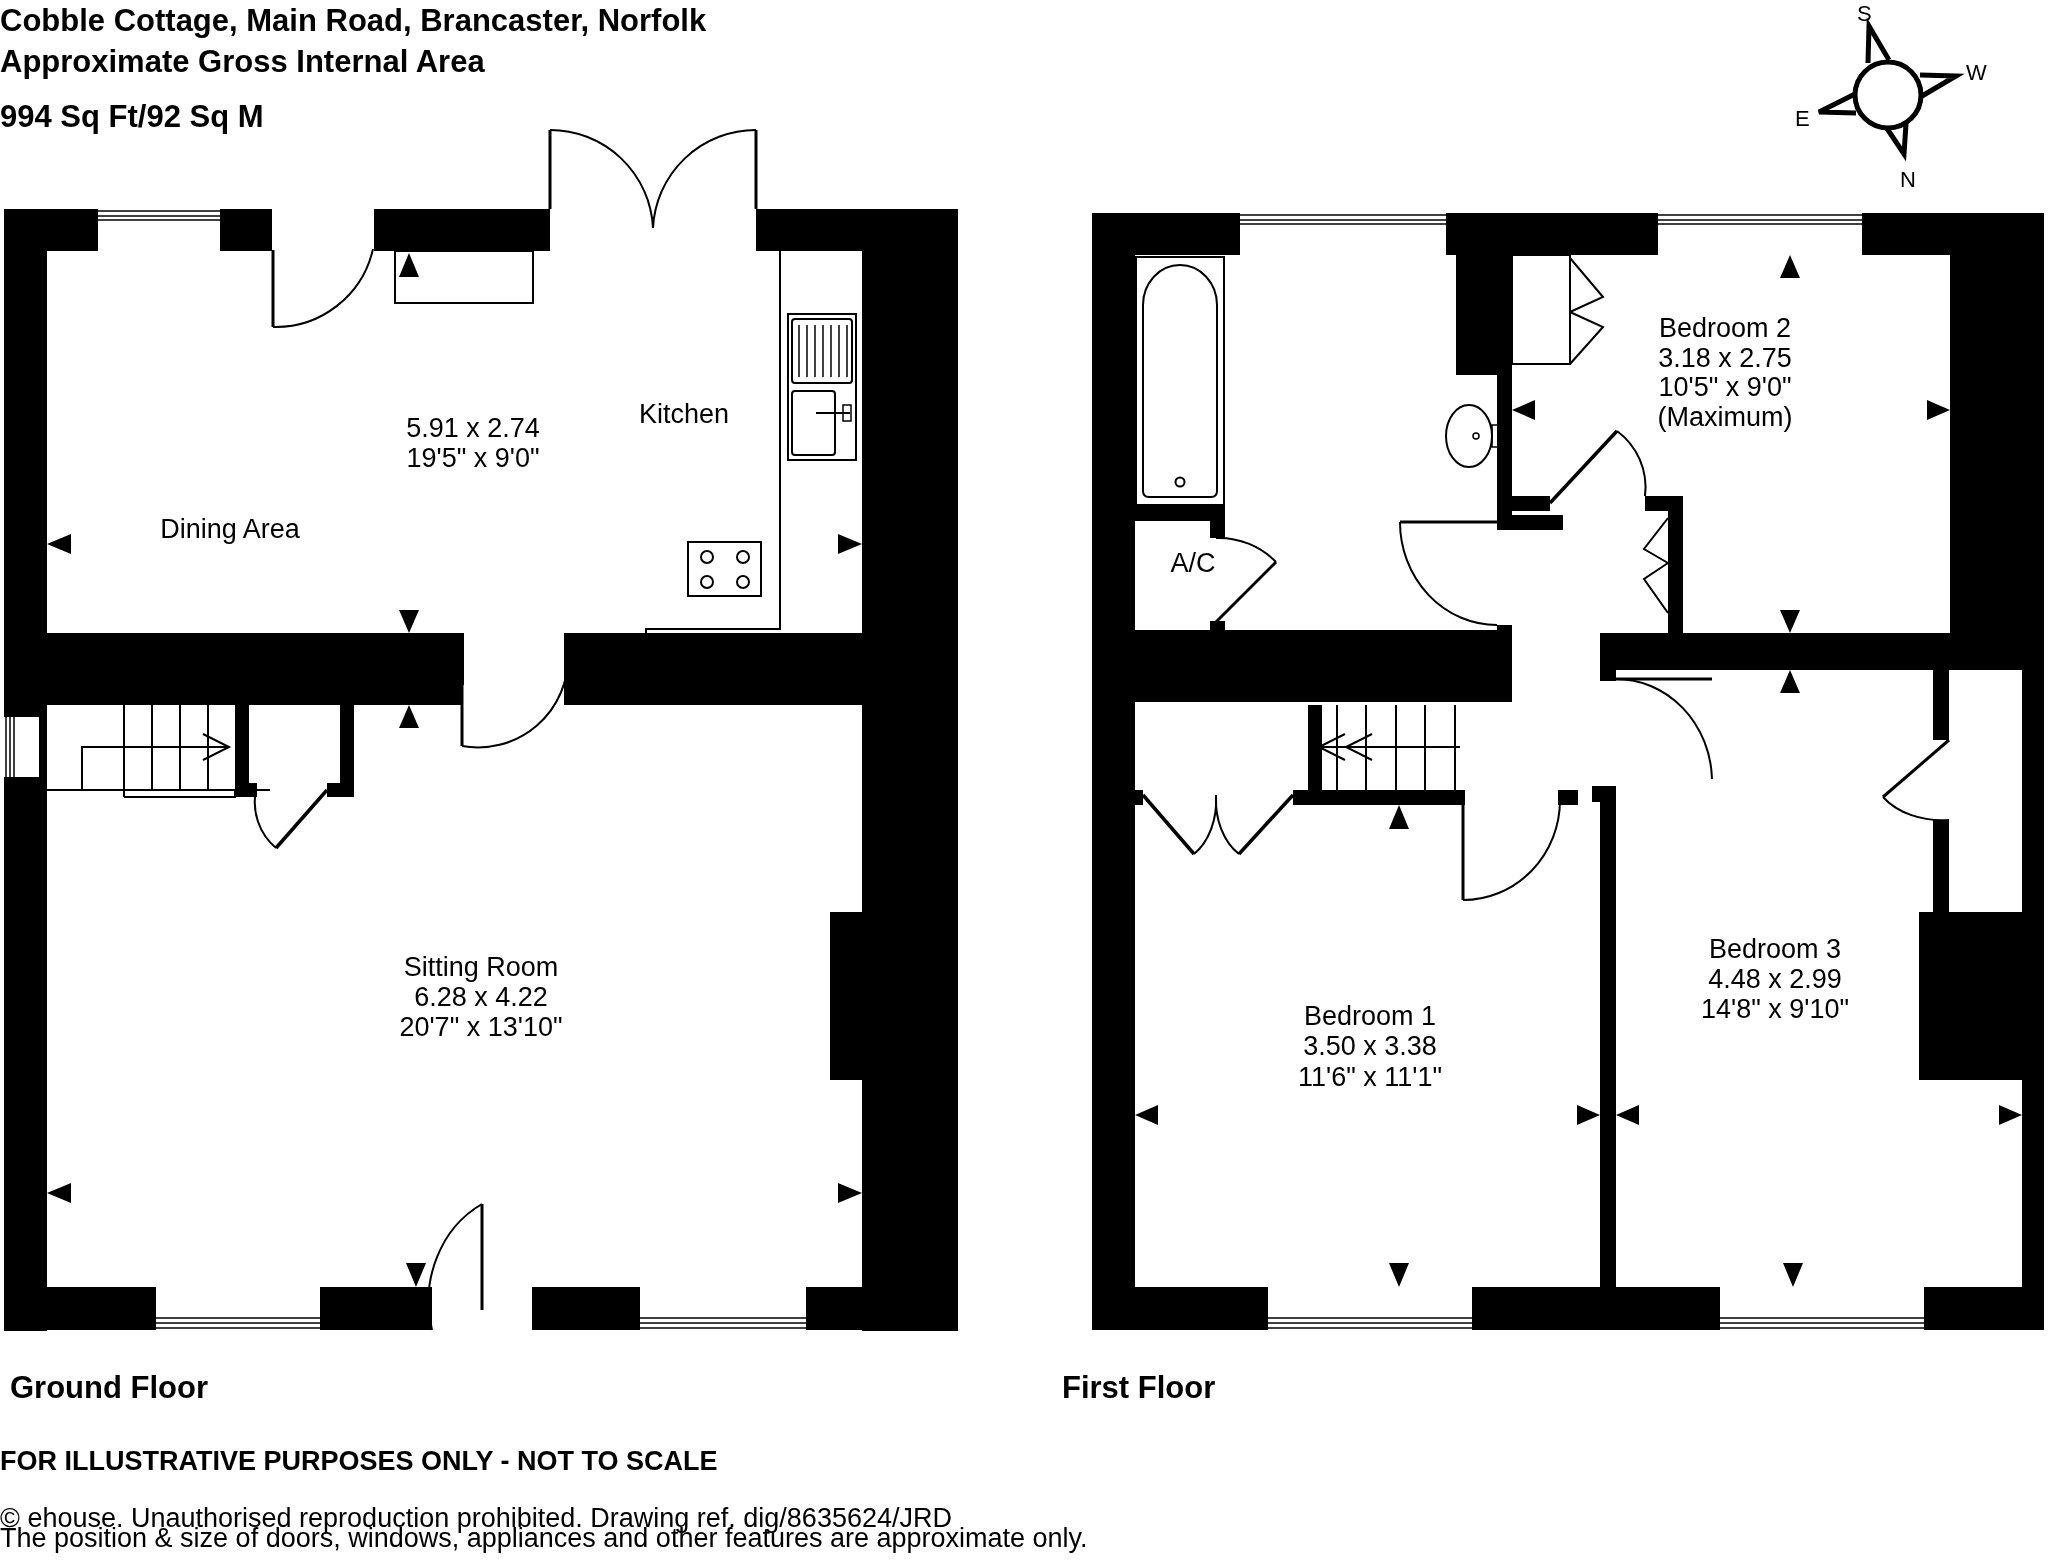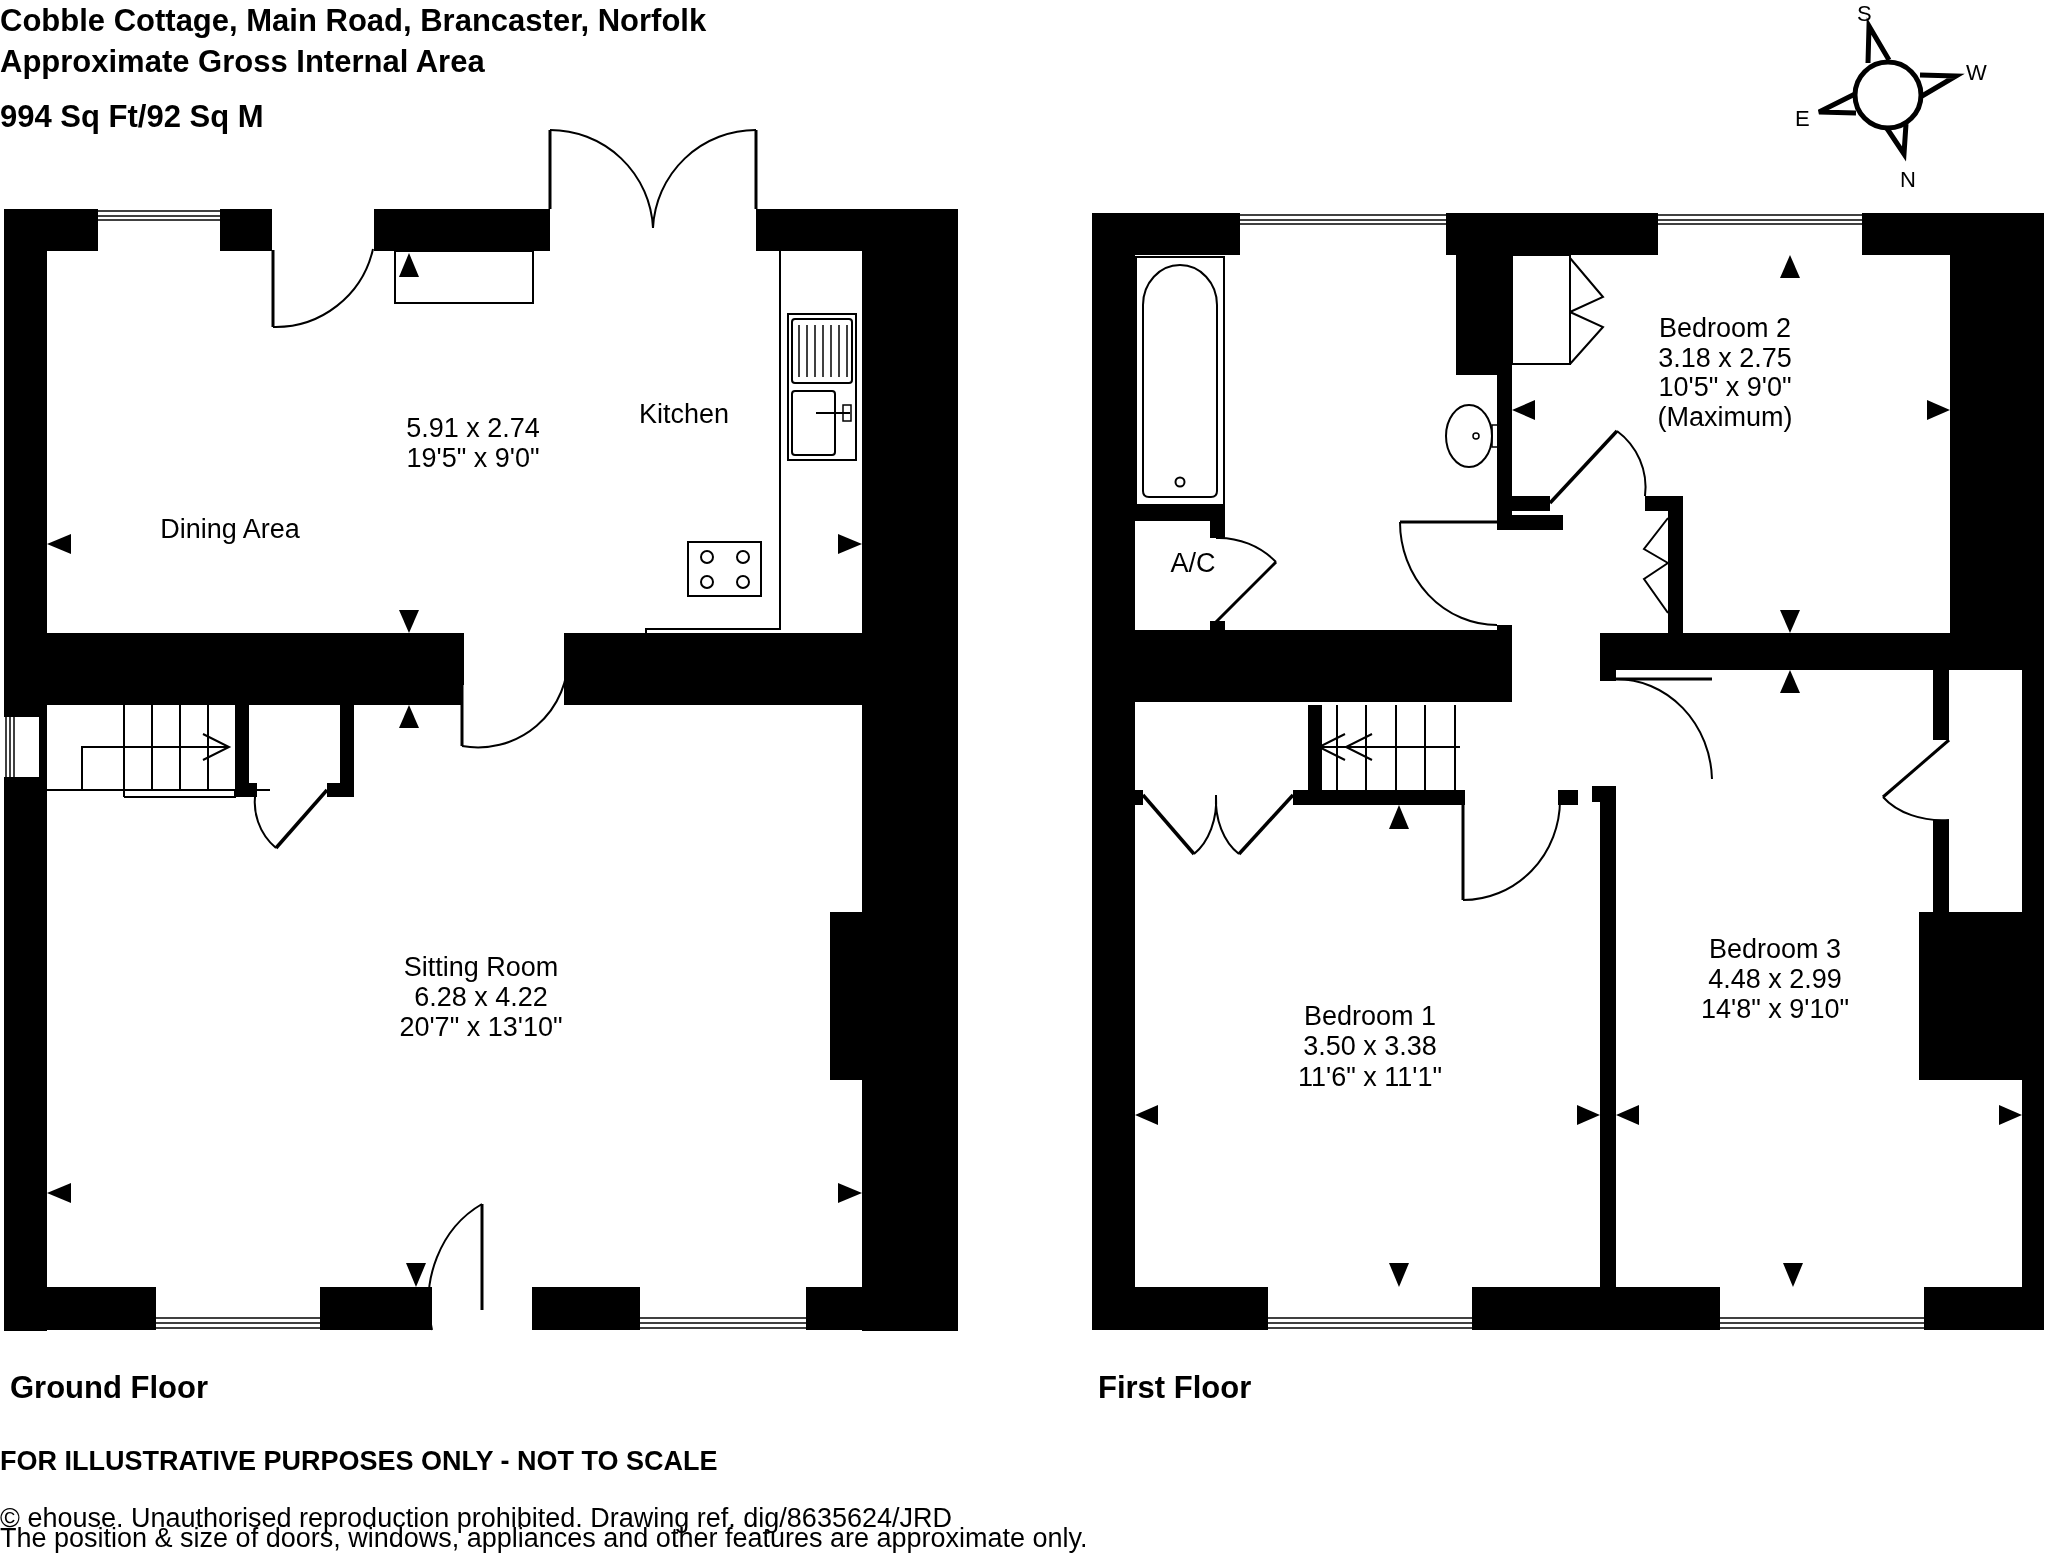--- a/index.html
+++ b/index.html
@@ -329,17 +329,17 @@
     <text class="room-label" x="1370" y="1025">Bedroom 1</text>
     <text class="room-label" x="1370" y="1055">3.50 x 3.38</text>
     <text class="room-label" x="1370" y="1086">11'6" x 11'1"</text>
     <text class="room-label" x="1775" y="958">Bedroom 3</text>
     <text class="room-label" x="1775" y="988">4.48 x 2.99</text>
     <text class="room-label" x="1775" y="1018">14'8" x 9'10"</text>
   </g>
 </svg>
 
 <div class="floor-label" style="left:4px;top:1370px;">Ground Floor</div>
-<div class="floor-label" style="left:1092px;top:1370px;">First Floor</div>
+<div class="floor-label" style="left:1056px;top:1370px;">First Floor</div>
 
 <div class="foot b" style="top:1443px;">FOR ILLUSTRATIVE PURPOSES ONLY - NOT TO SCALE</div>
 <div class="foot" style="top:1520px;">The position &amp; size of doors, windows, appliances and other features are approximate only.</div>
 <div class="foot" style="top:1456px;margin-top:44px;">© ehouse. Unauthorised reproduction prohibited. Drawing ref. dig/8635624/JRD</div>
 
 </body></html>

